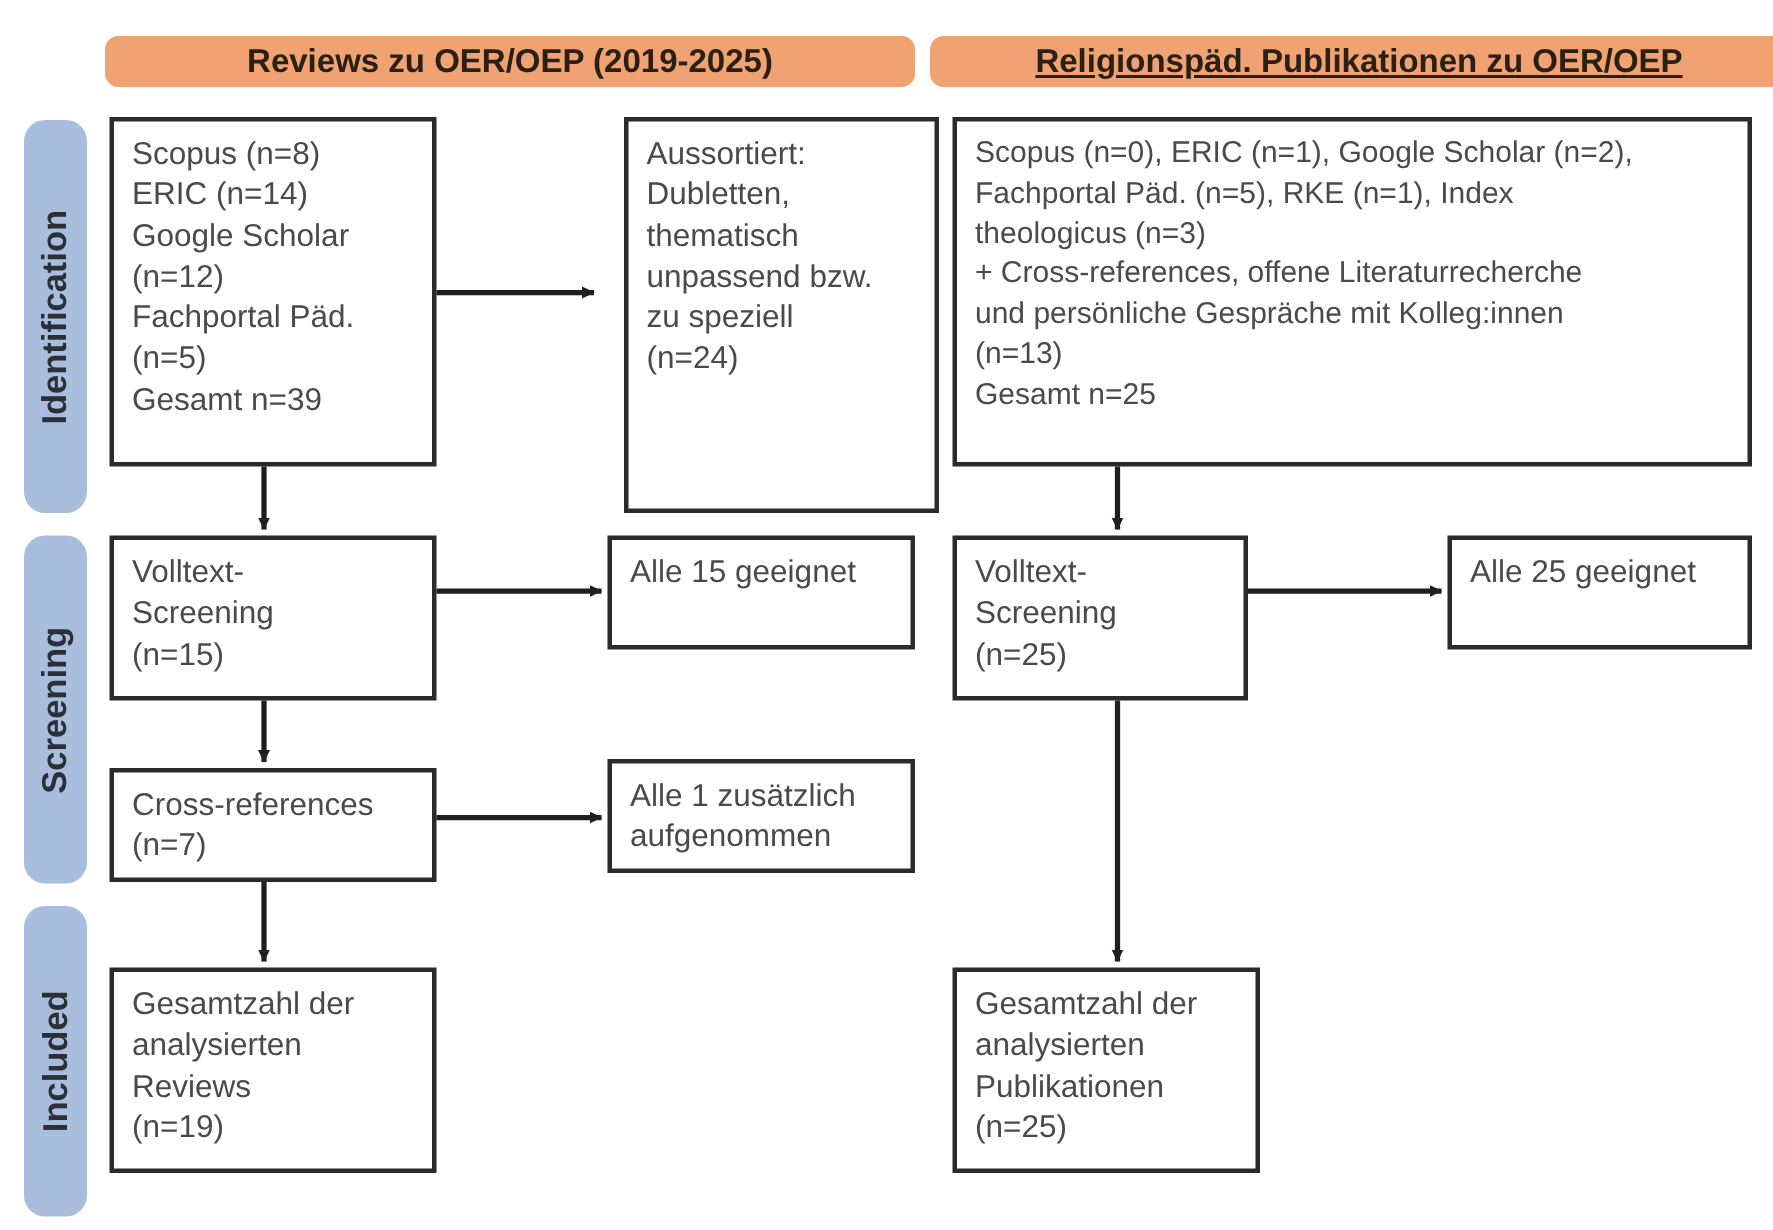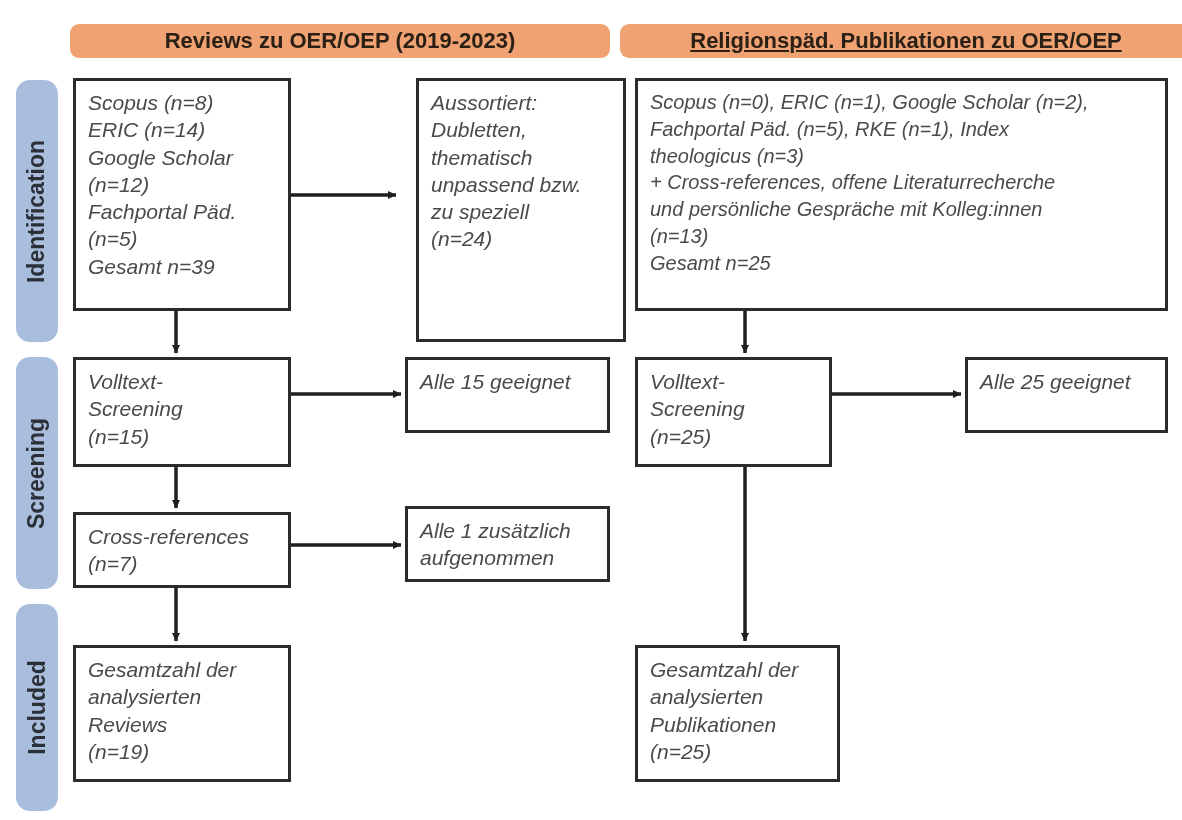--- a/index.html
+++ b/index.html
@@ -59,21 +59,20 @@
     position: absolute;
     background: #ffffff;
     border: 3px solid #2b2b2b;
     box-sizing: border-box;
     padding: 8px 27px 6px 12px;
     font-size: 21px;
     line-height: 1.30;
     color: #4a4a4a;
     white-space: pre-line;
     overflow: hidden;
-    font-style: italic;
   }
   .box.small-text {
     font-size: 20px;
     line-height: 1.34;
   }
 
   
   #arrow-layer {
     position: absolute;
     left: 0;
@@ -81,21 +80,21 @@
     width: 1182px;
     height: 820px;
     pointer-events: none;
   }
 </style>
 </head>
 <body>
 
 <div id="canvas">
 
-  <div class="col-header" style="left:70px; top:24px; width:540px; height:34px;">Reviews zu OER/OEP (2019-2023)</div>
+  <div class="col-header" style="left:70px; top:24px; width:540px; height:34px;">Reviews zu OER/OEP (2019-2025)</div>
 
   <div class="col-header" style="left:620px; top:24px; width:572px; height:34px;text-decoration:underline;">Religionspäd. Publikationen zu OER/OEP</div>
 
   <div class="stage-pill" style="left:16px; top:80px; width:42px; height:262px;">
     <span class="stage-pill-label">Identification</span>
   </div>
 
   <div class="stage-pill" style="left:16px; top:357px; width:42px; height:232px;">
     <span class="stage-pill-label">Screening</span>
   </div>

